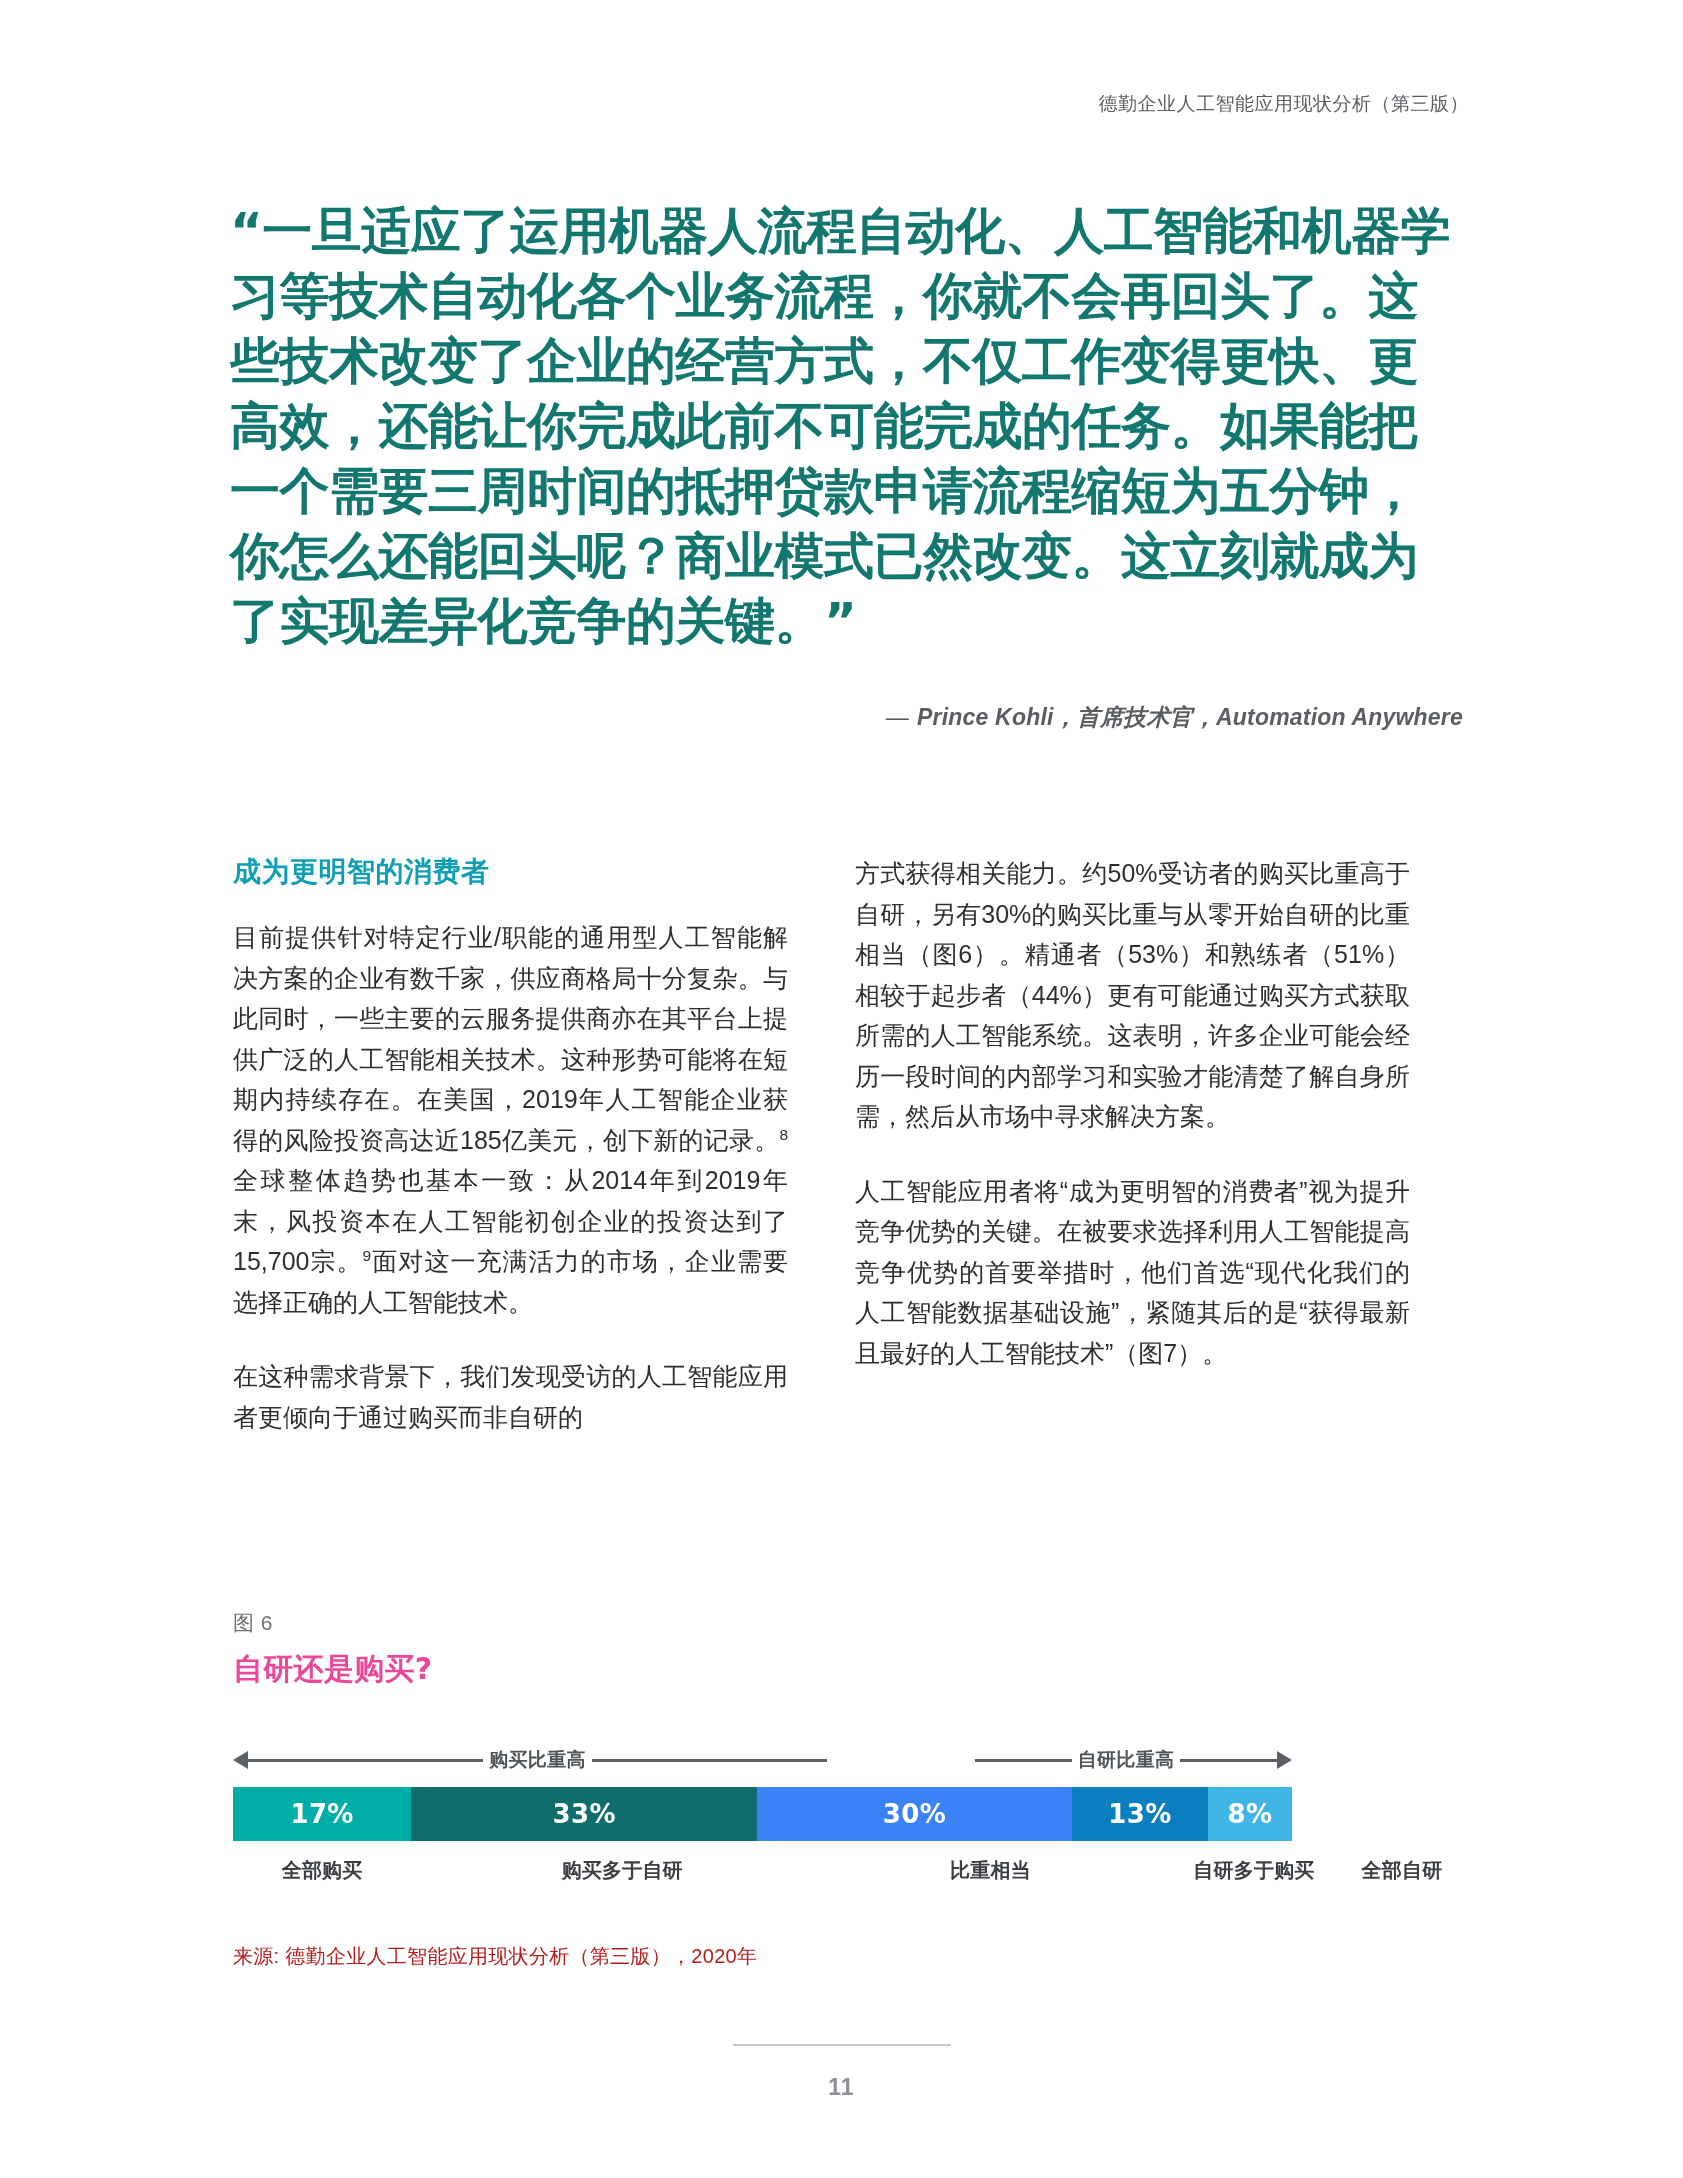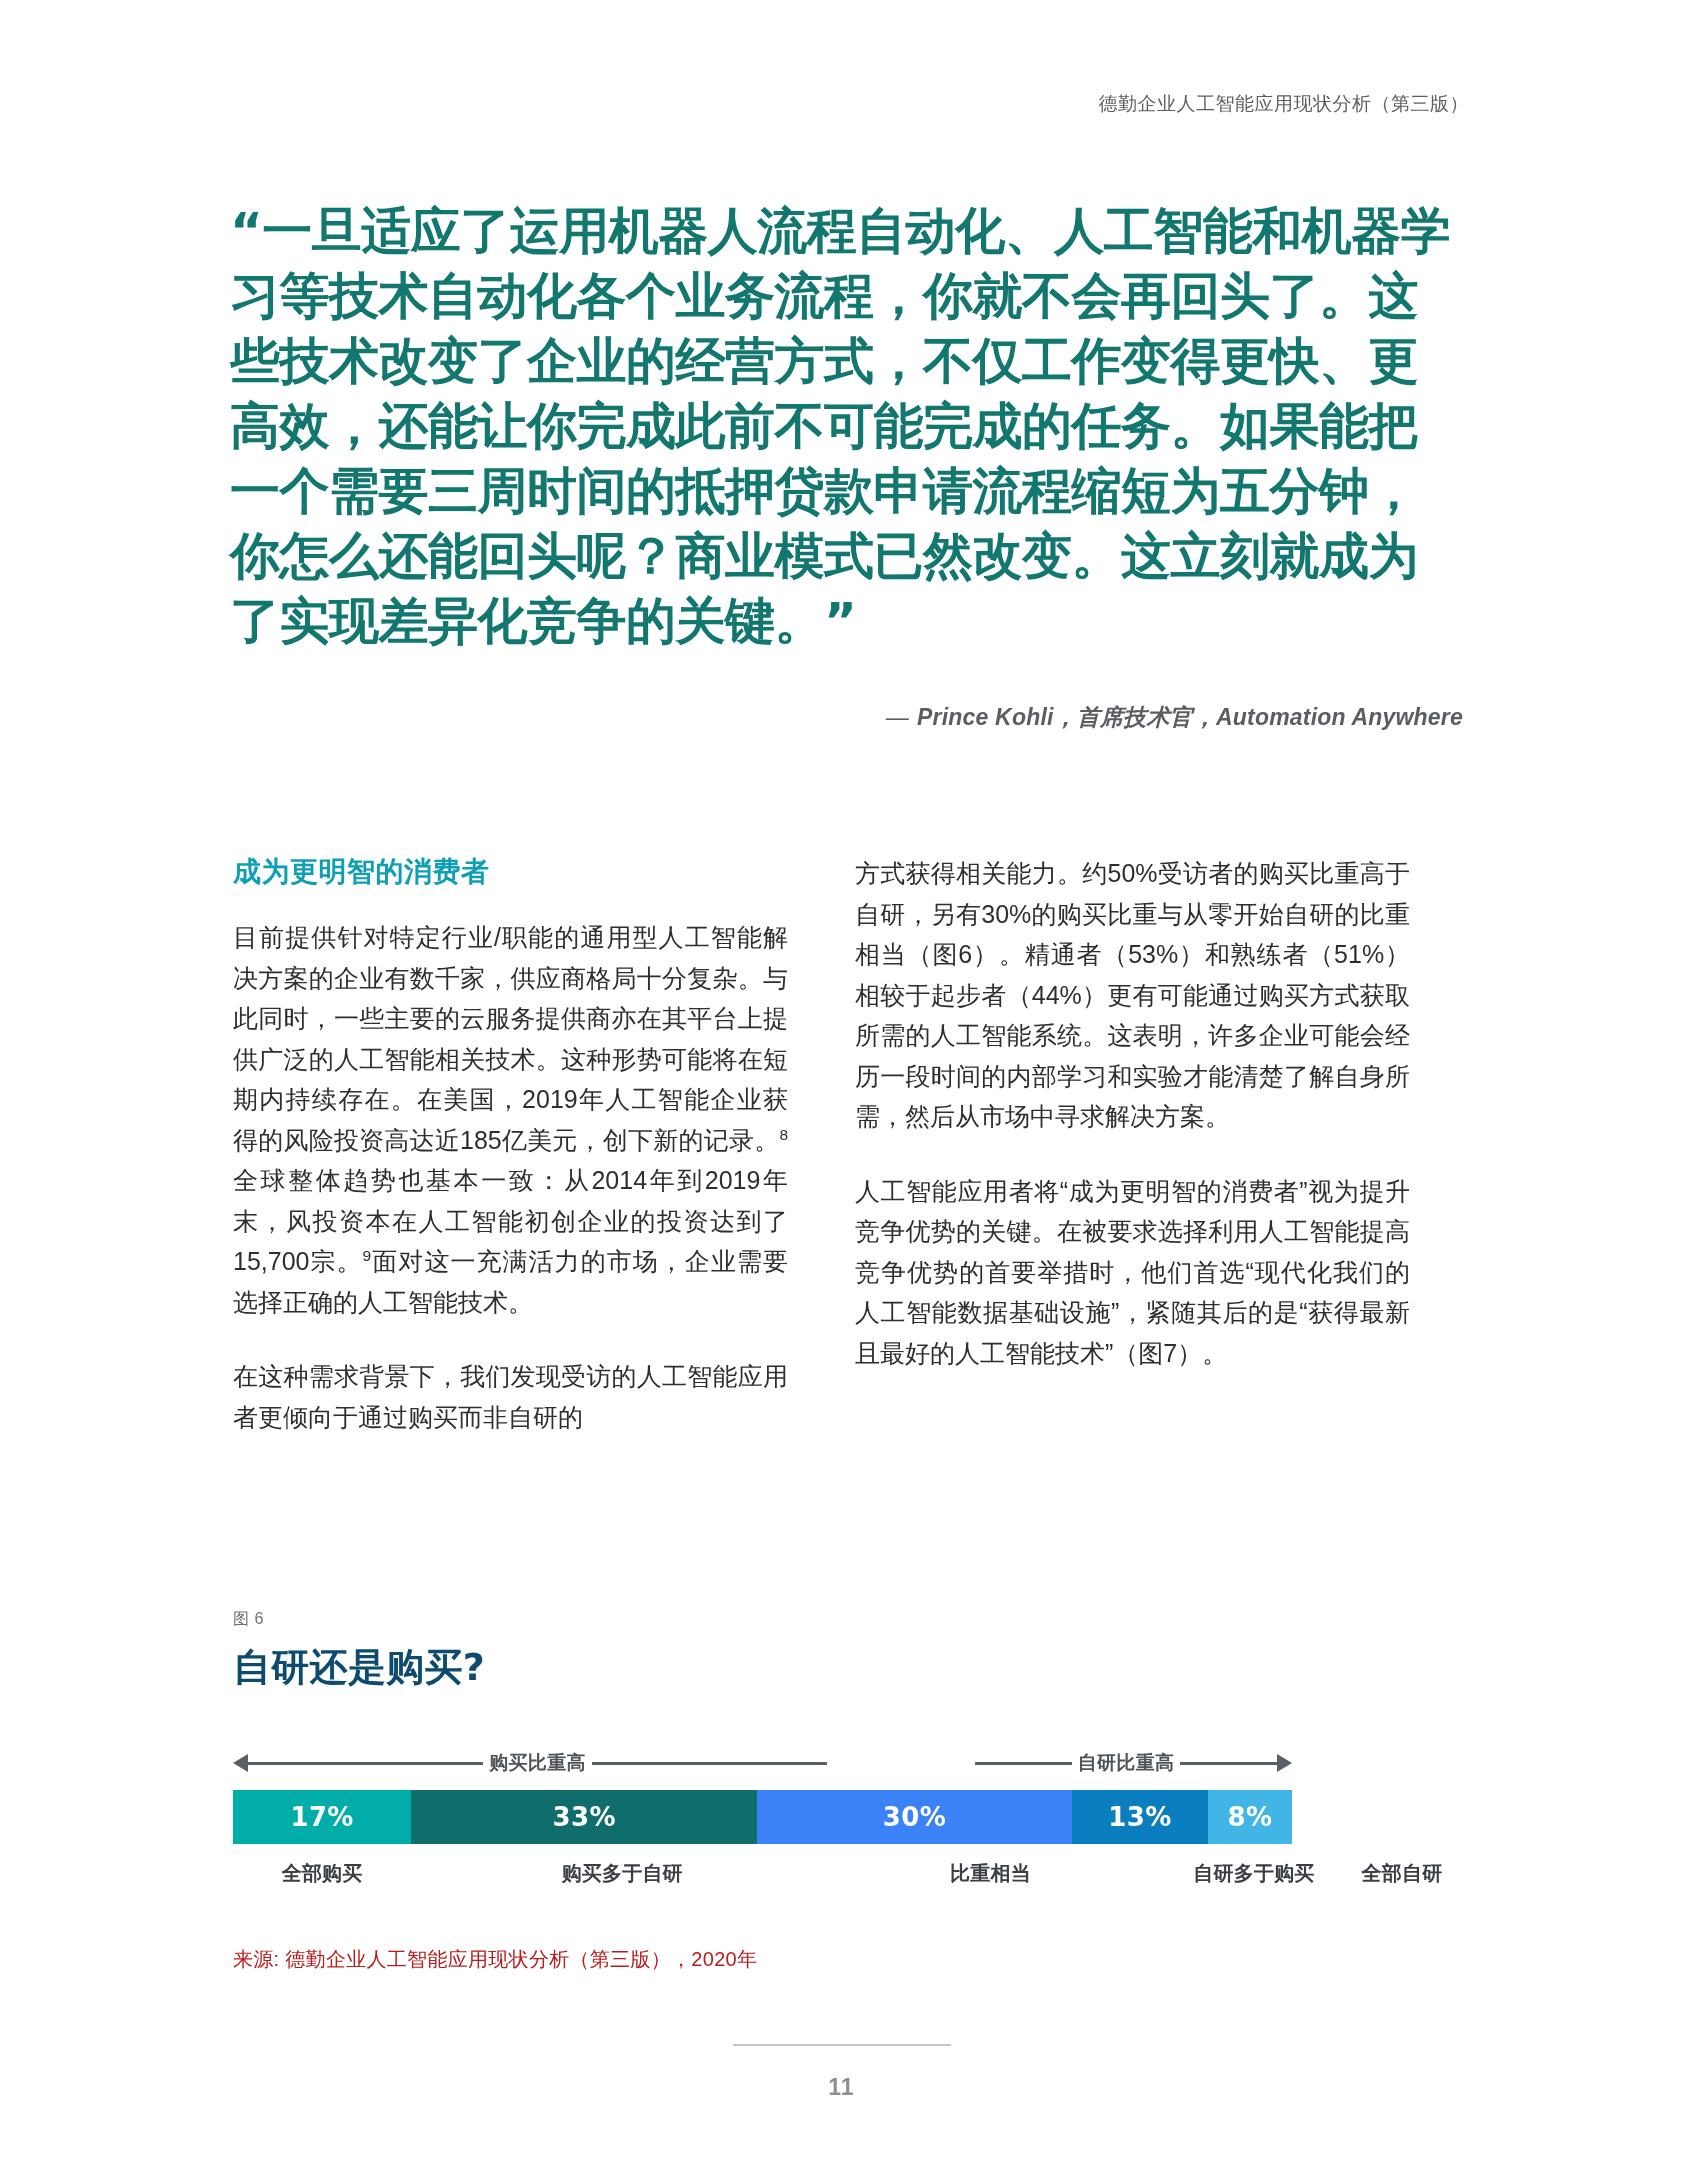--- a/index.html
+++ b/index.html
@@ -102,31 +102,31 @@
   .col-right .body-p.first { margin-top: 0; }
 
   
   .figure {
     position: absolute;
     top: 1609px;
     left: 233px;
     width: 1218px;
   }
   .fig-number {
-    font-size: 16px;
+    font-size: 21px;
     color: #6d7175;
     margin: 0 0 12px 0;
     letter-spacing: 0.5px;
   }
   .fig-title {
     margin: 0 0 53px 0;
     font-family: "DejaVu Sans", "Liberation Sans", sans-serif;
-    font-size: 38px;
-    font-weight: bold;
-    color: #0c4a6e;
+    font-size: 30px;
+    font-weight: bold;
+    color: #ec4899;
     letter-spacing: 0.3px;
   }
 
   .chart-area {
     position: relative;
     margin-left: 0;
     width: 1059px;
     margin-left: 0px;
     padding-left: 0;
   }

